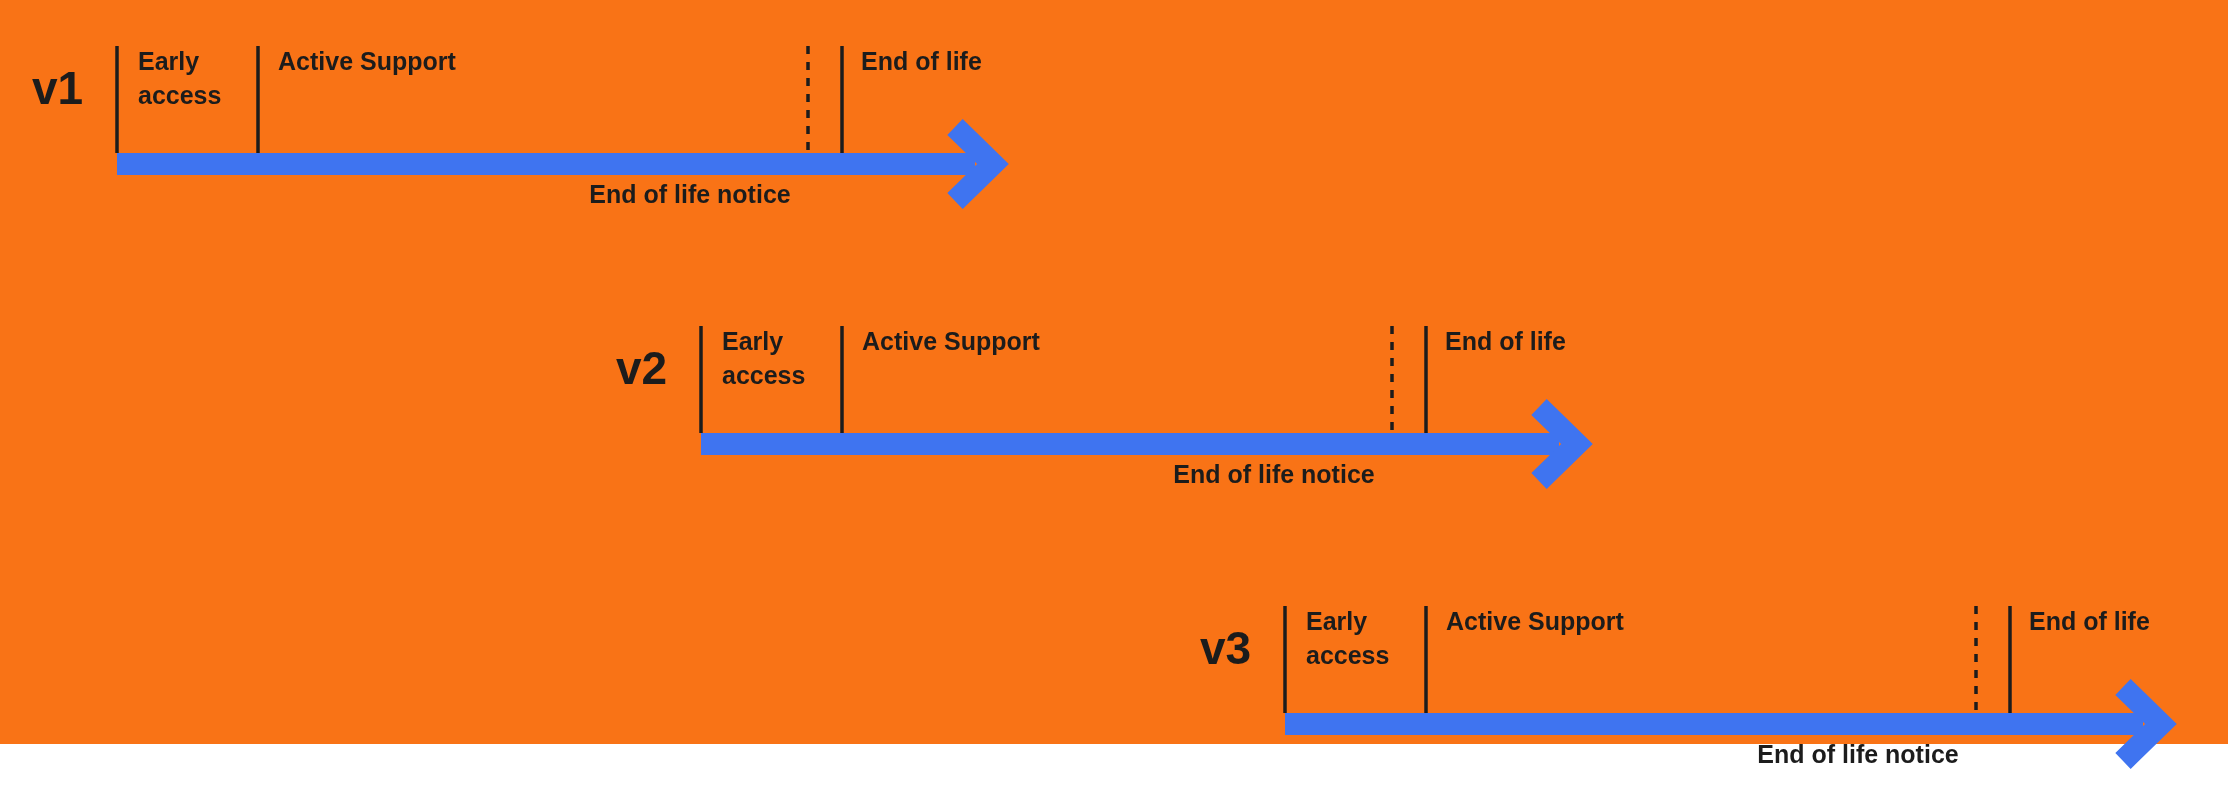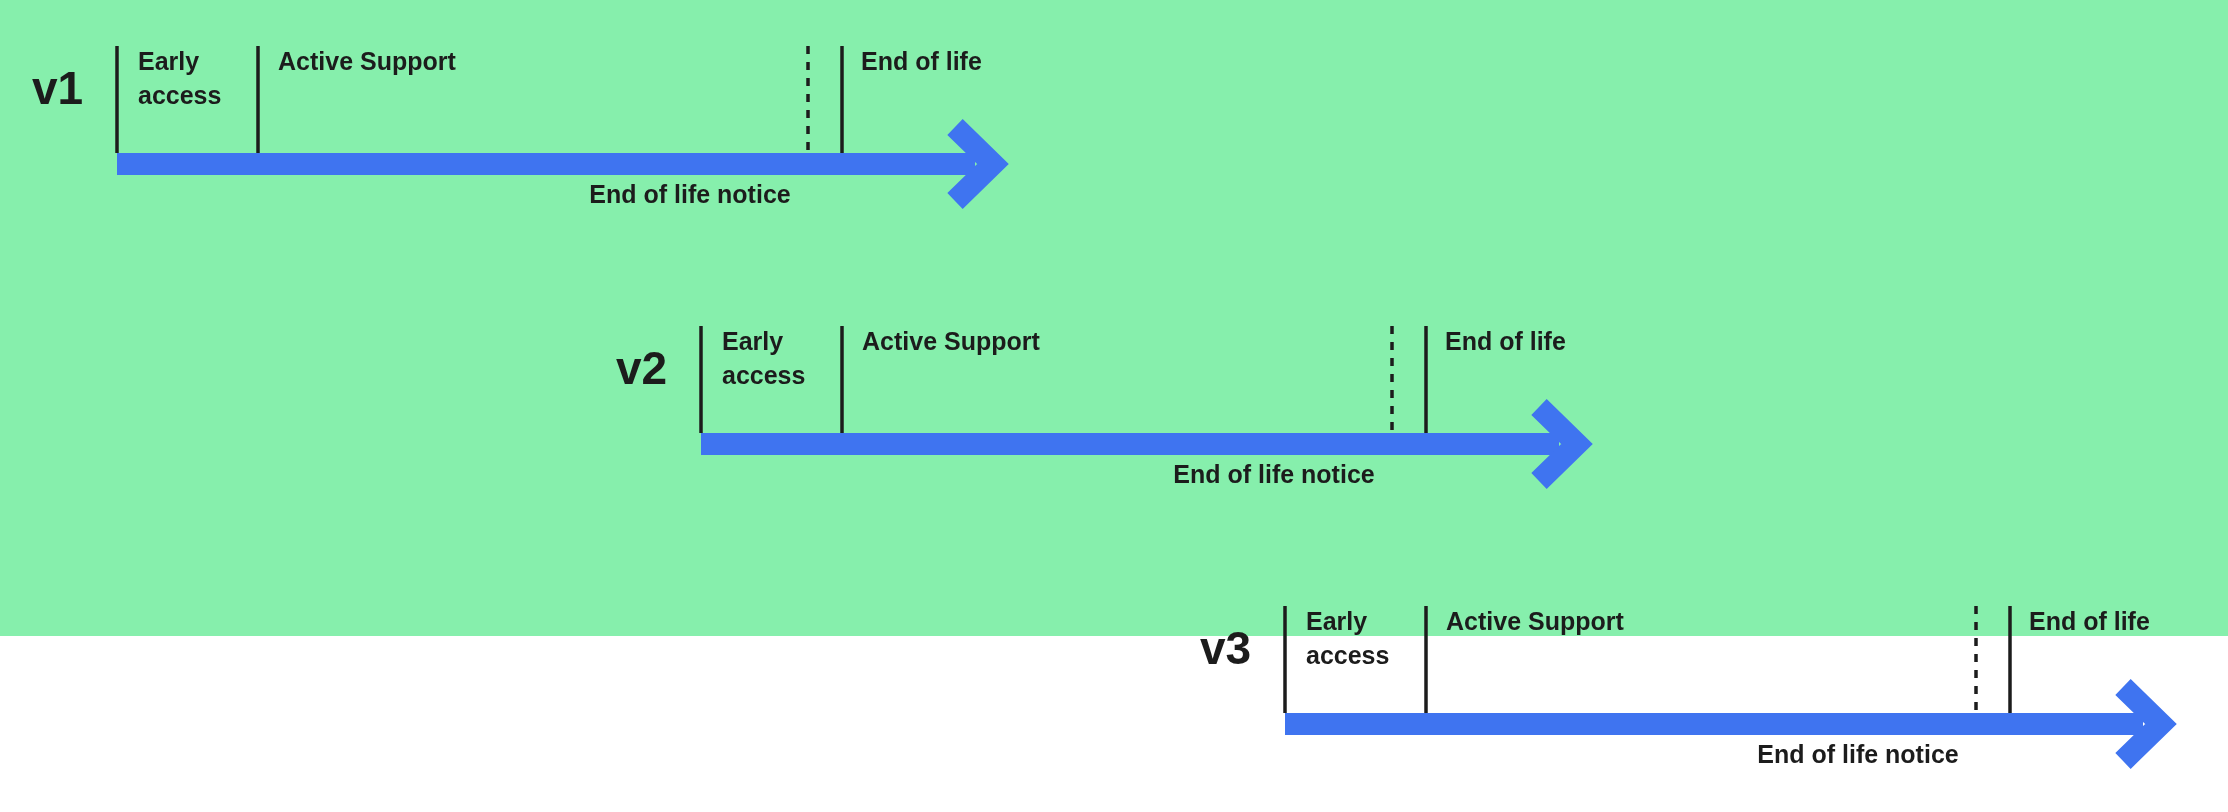--- a/index.html
+++ b/index.html
@@ -10,22 +10,22 @@
   }
   body {
     font-family: "Liberation Sans", sans-serif;
     width: 2228px;
     height: 812px;
     overflow: hidden;
   }
   #diagram-root {
     position: relative;
     width: 2228px;
-    height: 636px;
-    background: #86efac;
+    height: 744px;
+    background: #f97316;
     text-align: center;
   }
   svg#timeline-svg {
     display: block;
     width: 2228px;
     height: 812px;
   }
   .version-label {
     font-family: "Liberation Sans", sans-serif;
     font-size: 46px;

